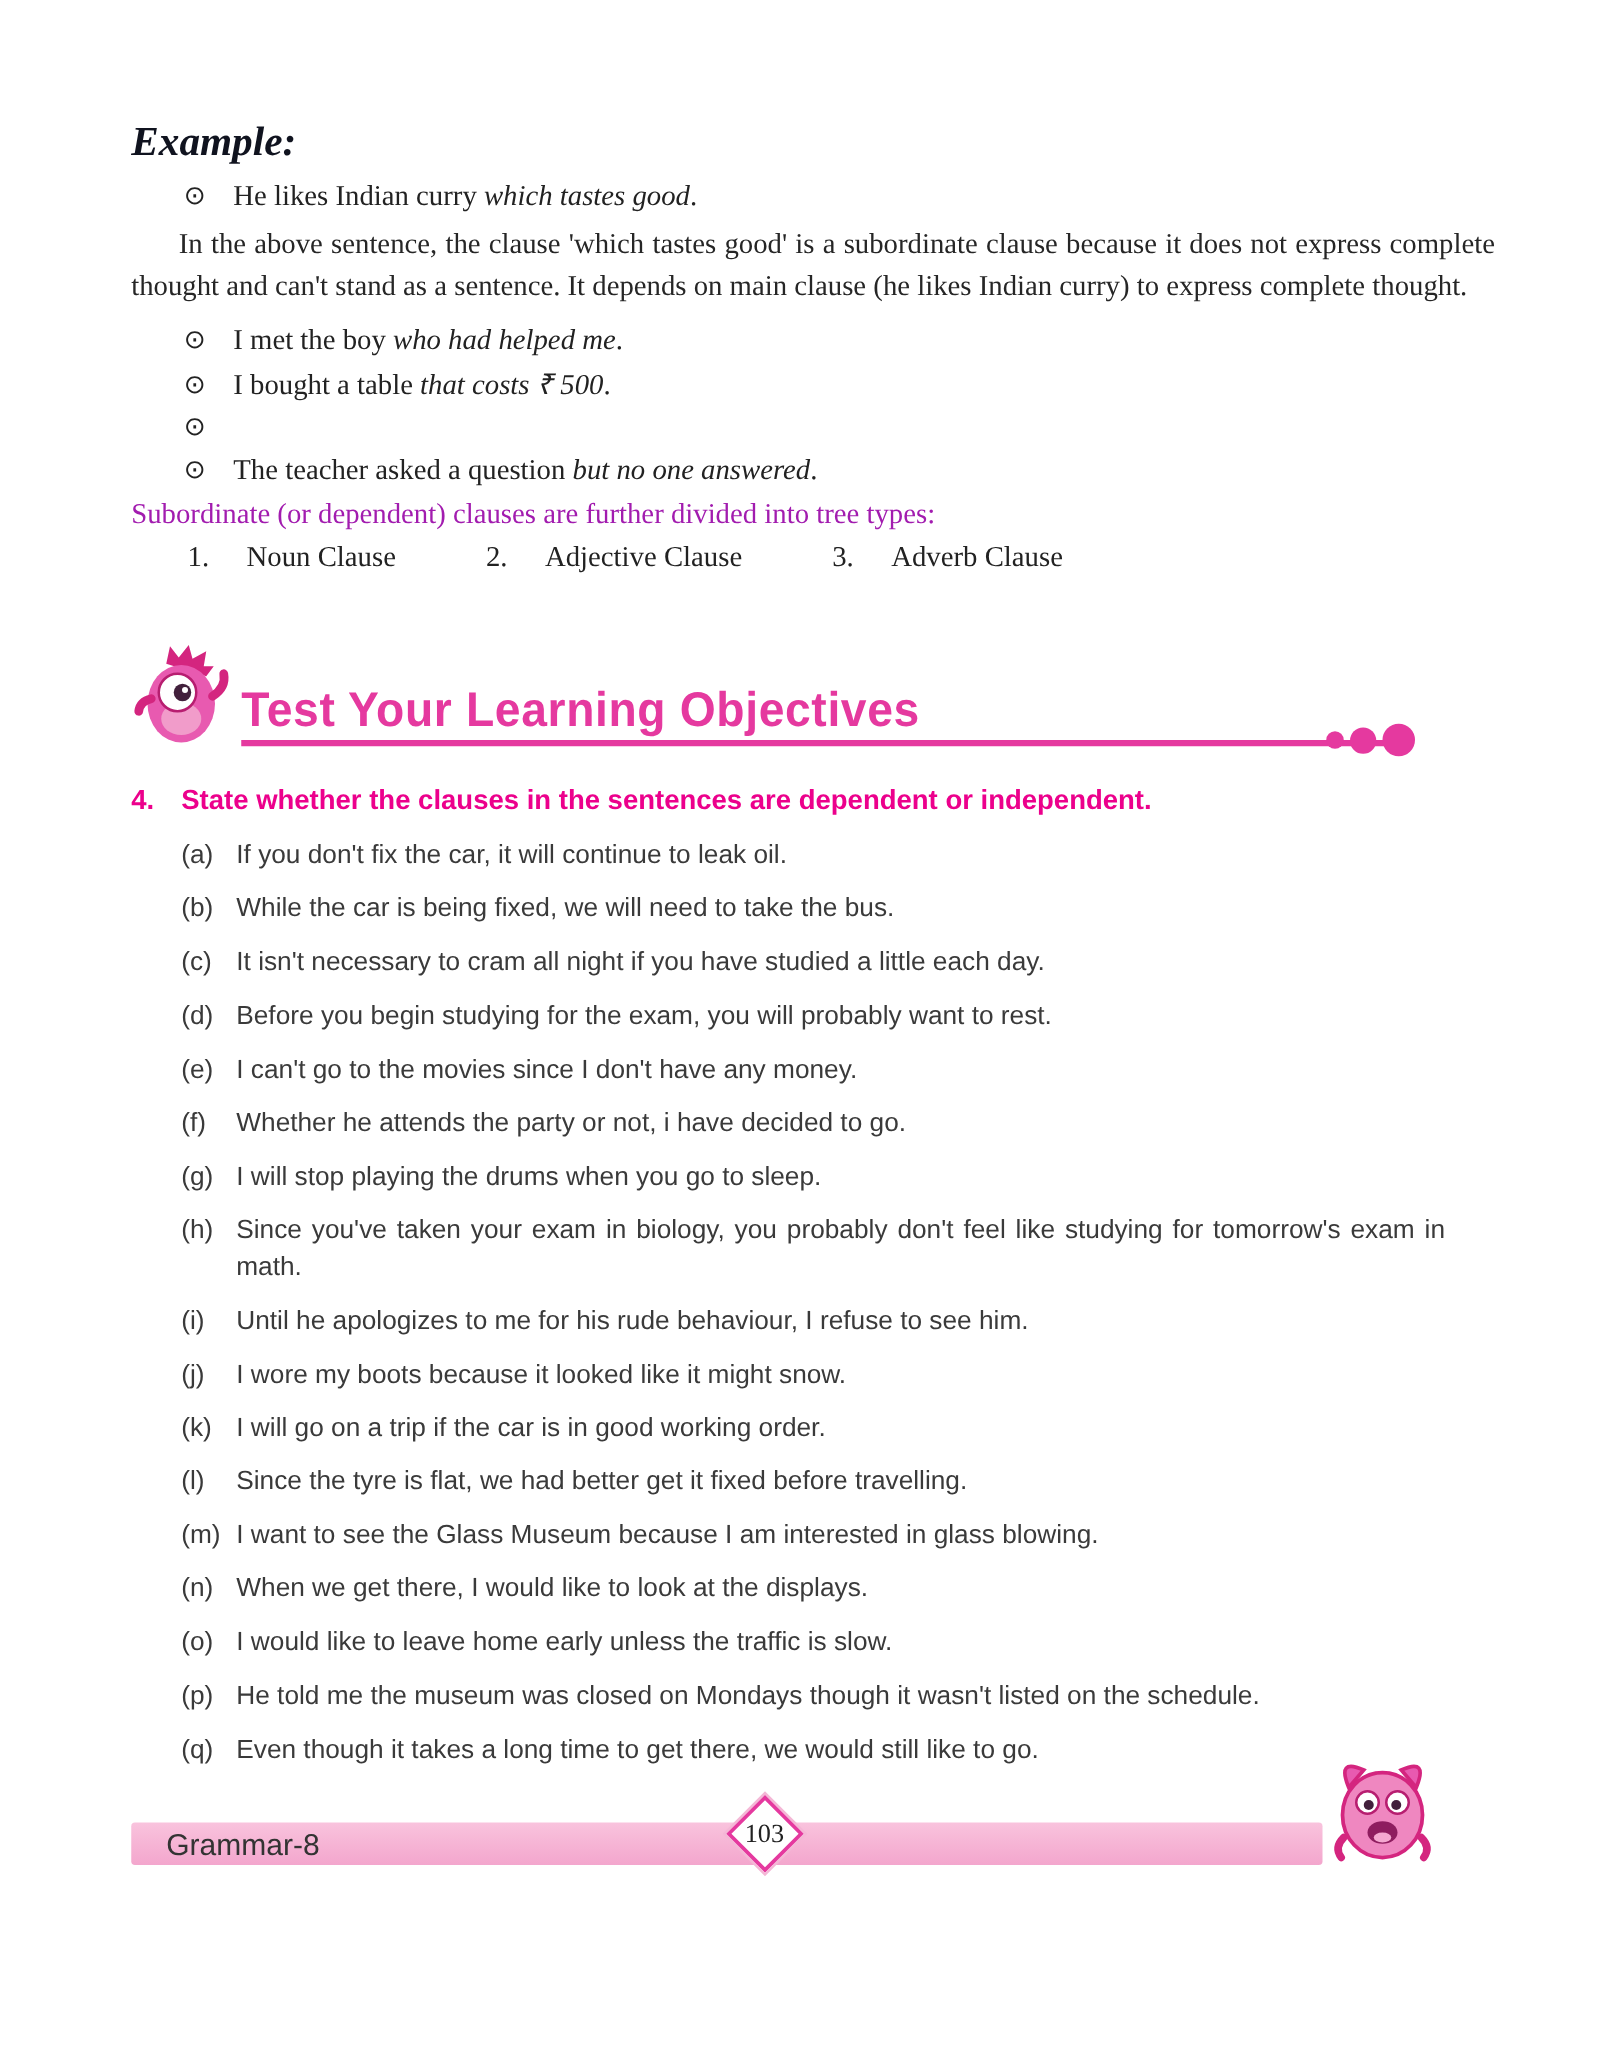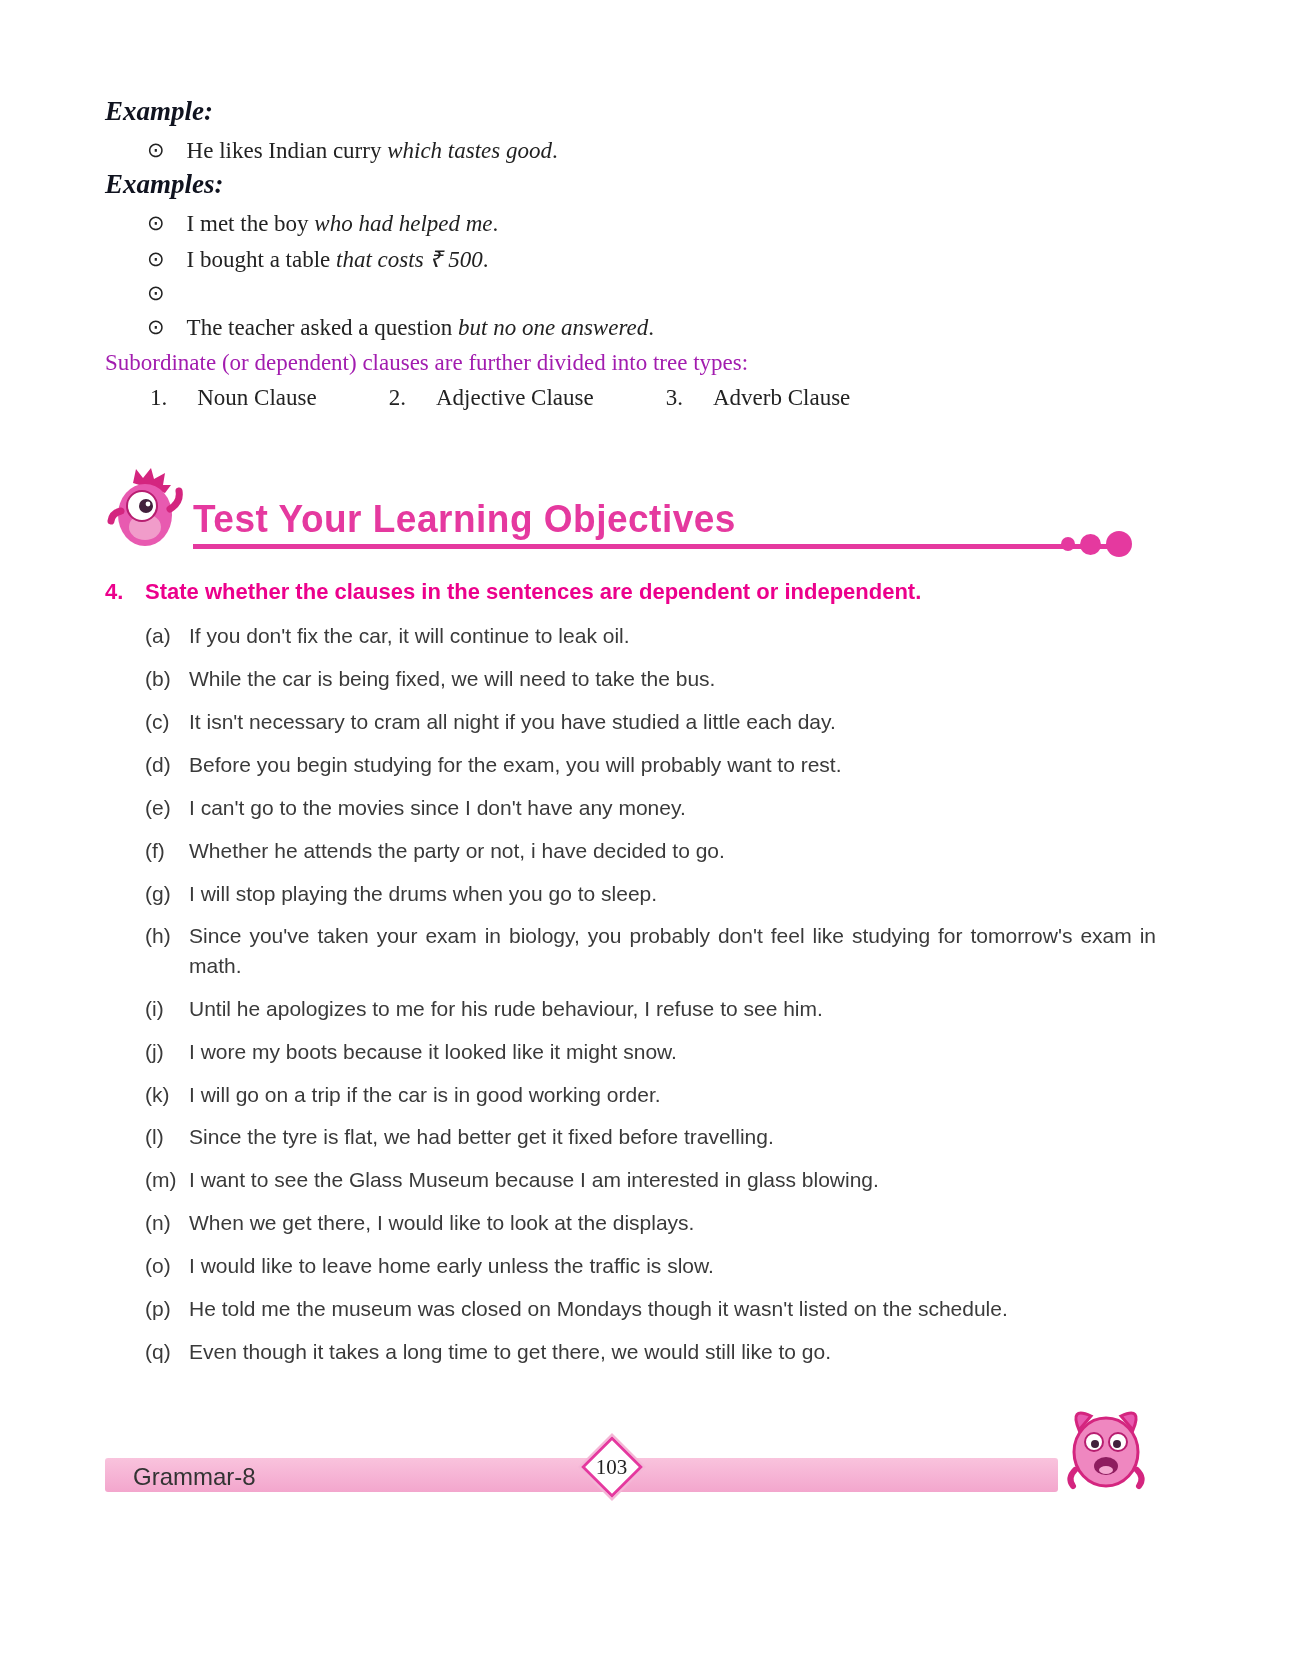--- a/index.html
+++ b/index.html
@@ -2,21 +2,21 @@
 <html><head>
 <meta charset="utf-8">
 <style>
   * { margin:0; padding:0; box-sizing:border-box; }
   html,body { background:#ffffff; }
   body { width:1296px; font-family:"Liberation Serif", serif; }
   .page { position:relative; width:1296px; height:1656px; background:#fff; overflow:hidden; }
 
   
   .lesson { padding:96px 100px 0 105px; color:#222; font-size:23px; }
-  .h-ital { font-size:27px; font-style:italic; font-weight:bold; color:#10131f; margin:0 0 6px; }
+  .h-ital { font-size:33px; font-style:italic; font-weight:bold; color:#10131f; margin:0 0 6px; }
   .bullet-row { display:flex; margin-left:42px; line-height:1.56; align-items:baseline; }
   .bullet-glyph { margin-right:22px; font-size:21px; color:#222; position:relative; top:-1px; }
   .bullet-text em { font-style:italic; }
   .para { text-align:justify; text-indent:38px; line-height:1.5; margin:3px 0 7px; color:#262626; }
   .sub-line { margin-top:4px; color:#a21caf; }
   .clause-row { display:flex; margin:9px 0 0 45px; gap:72px; }
   .clause-item { display:flex; }
   .clause-num { margin-right:30px; }
 
   
@@ -57,22 +57,22 @@
 
   <section class="lesson">
 
     <h3 class="h-ital">Example:</h3>
 
     <div class="bullet-row">
       <span class="bullet-glyph">⊙</span>
       <span class="bullet-text"><span>He likes Indian curry </span><em>which tastes good</em><span>.</span></span>
     </div>
 
-
-    <h3 class="h-ital">Examples:</h3>
+    <p class="para">In the above sentence, the clause 'which tastes good' is a subordinate clause because it does not express complete thought and can't stand as a sentence. It depends on main clause (he likes Indian curry) to express complete thought.</p>
+
 
     <div>
         <div class="bullet-row">
         <span class="bullet-glyph">⊙</span>
         <span class="bullet-text"><span>I met the boy </span><em>who had helped me</em><span>.</span></span>
       </div>
         <div class="bullet-row">
         <span class="bullet-glyph">⊙</span>
         <span class="bullet-text"><span>I bought a table </span><em>that costs ₹ 500</em><span>.</span></span>
       </div>

